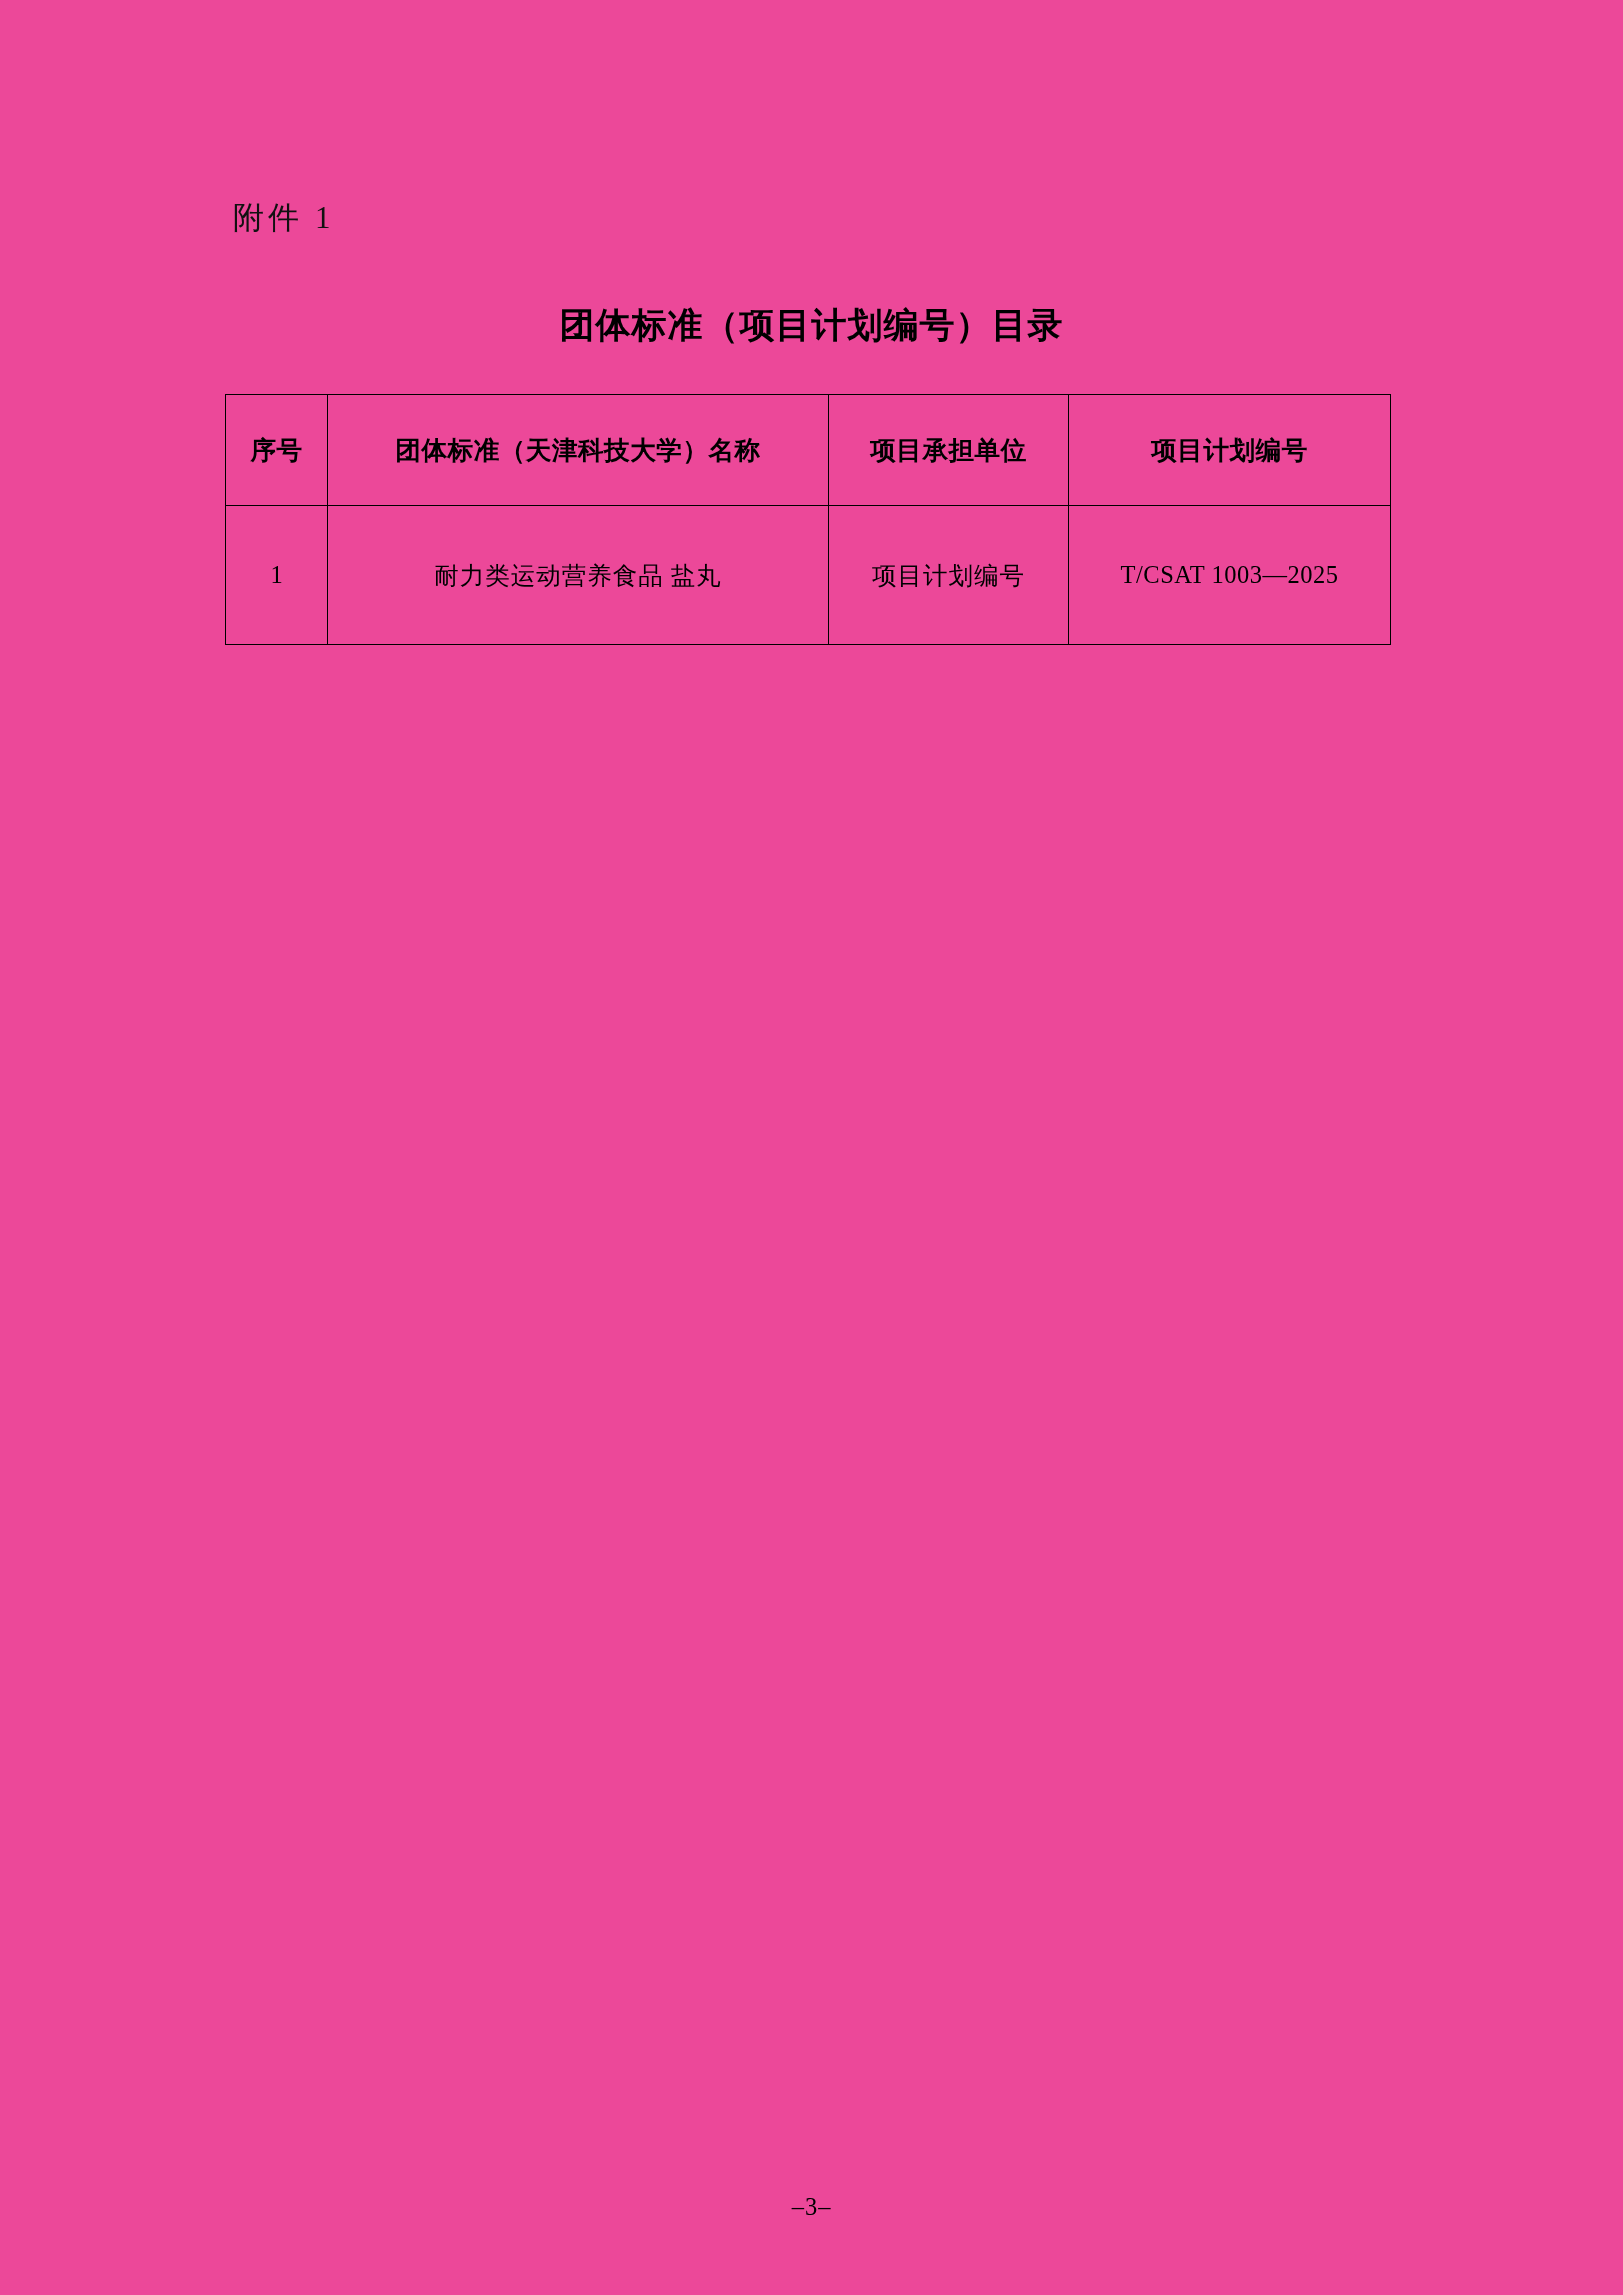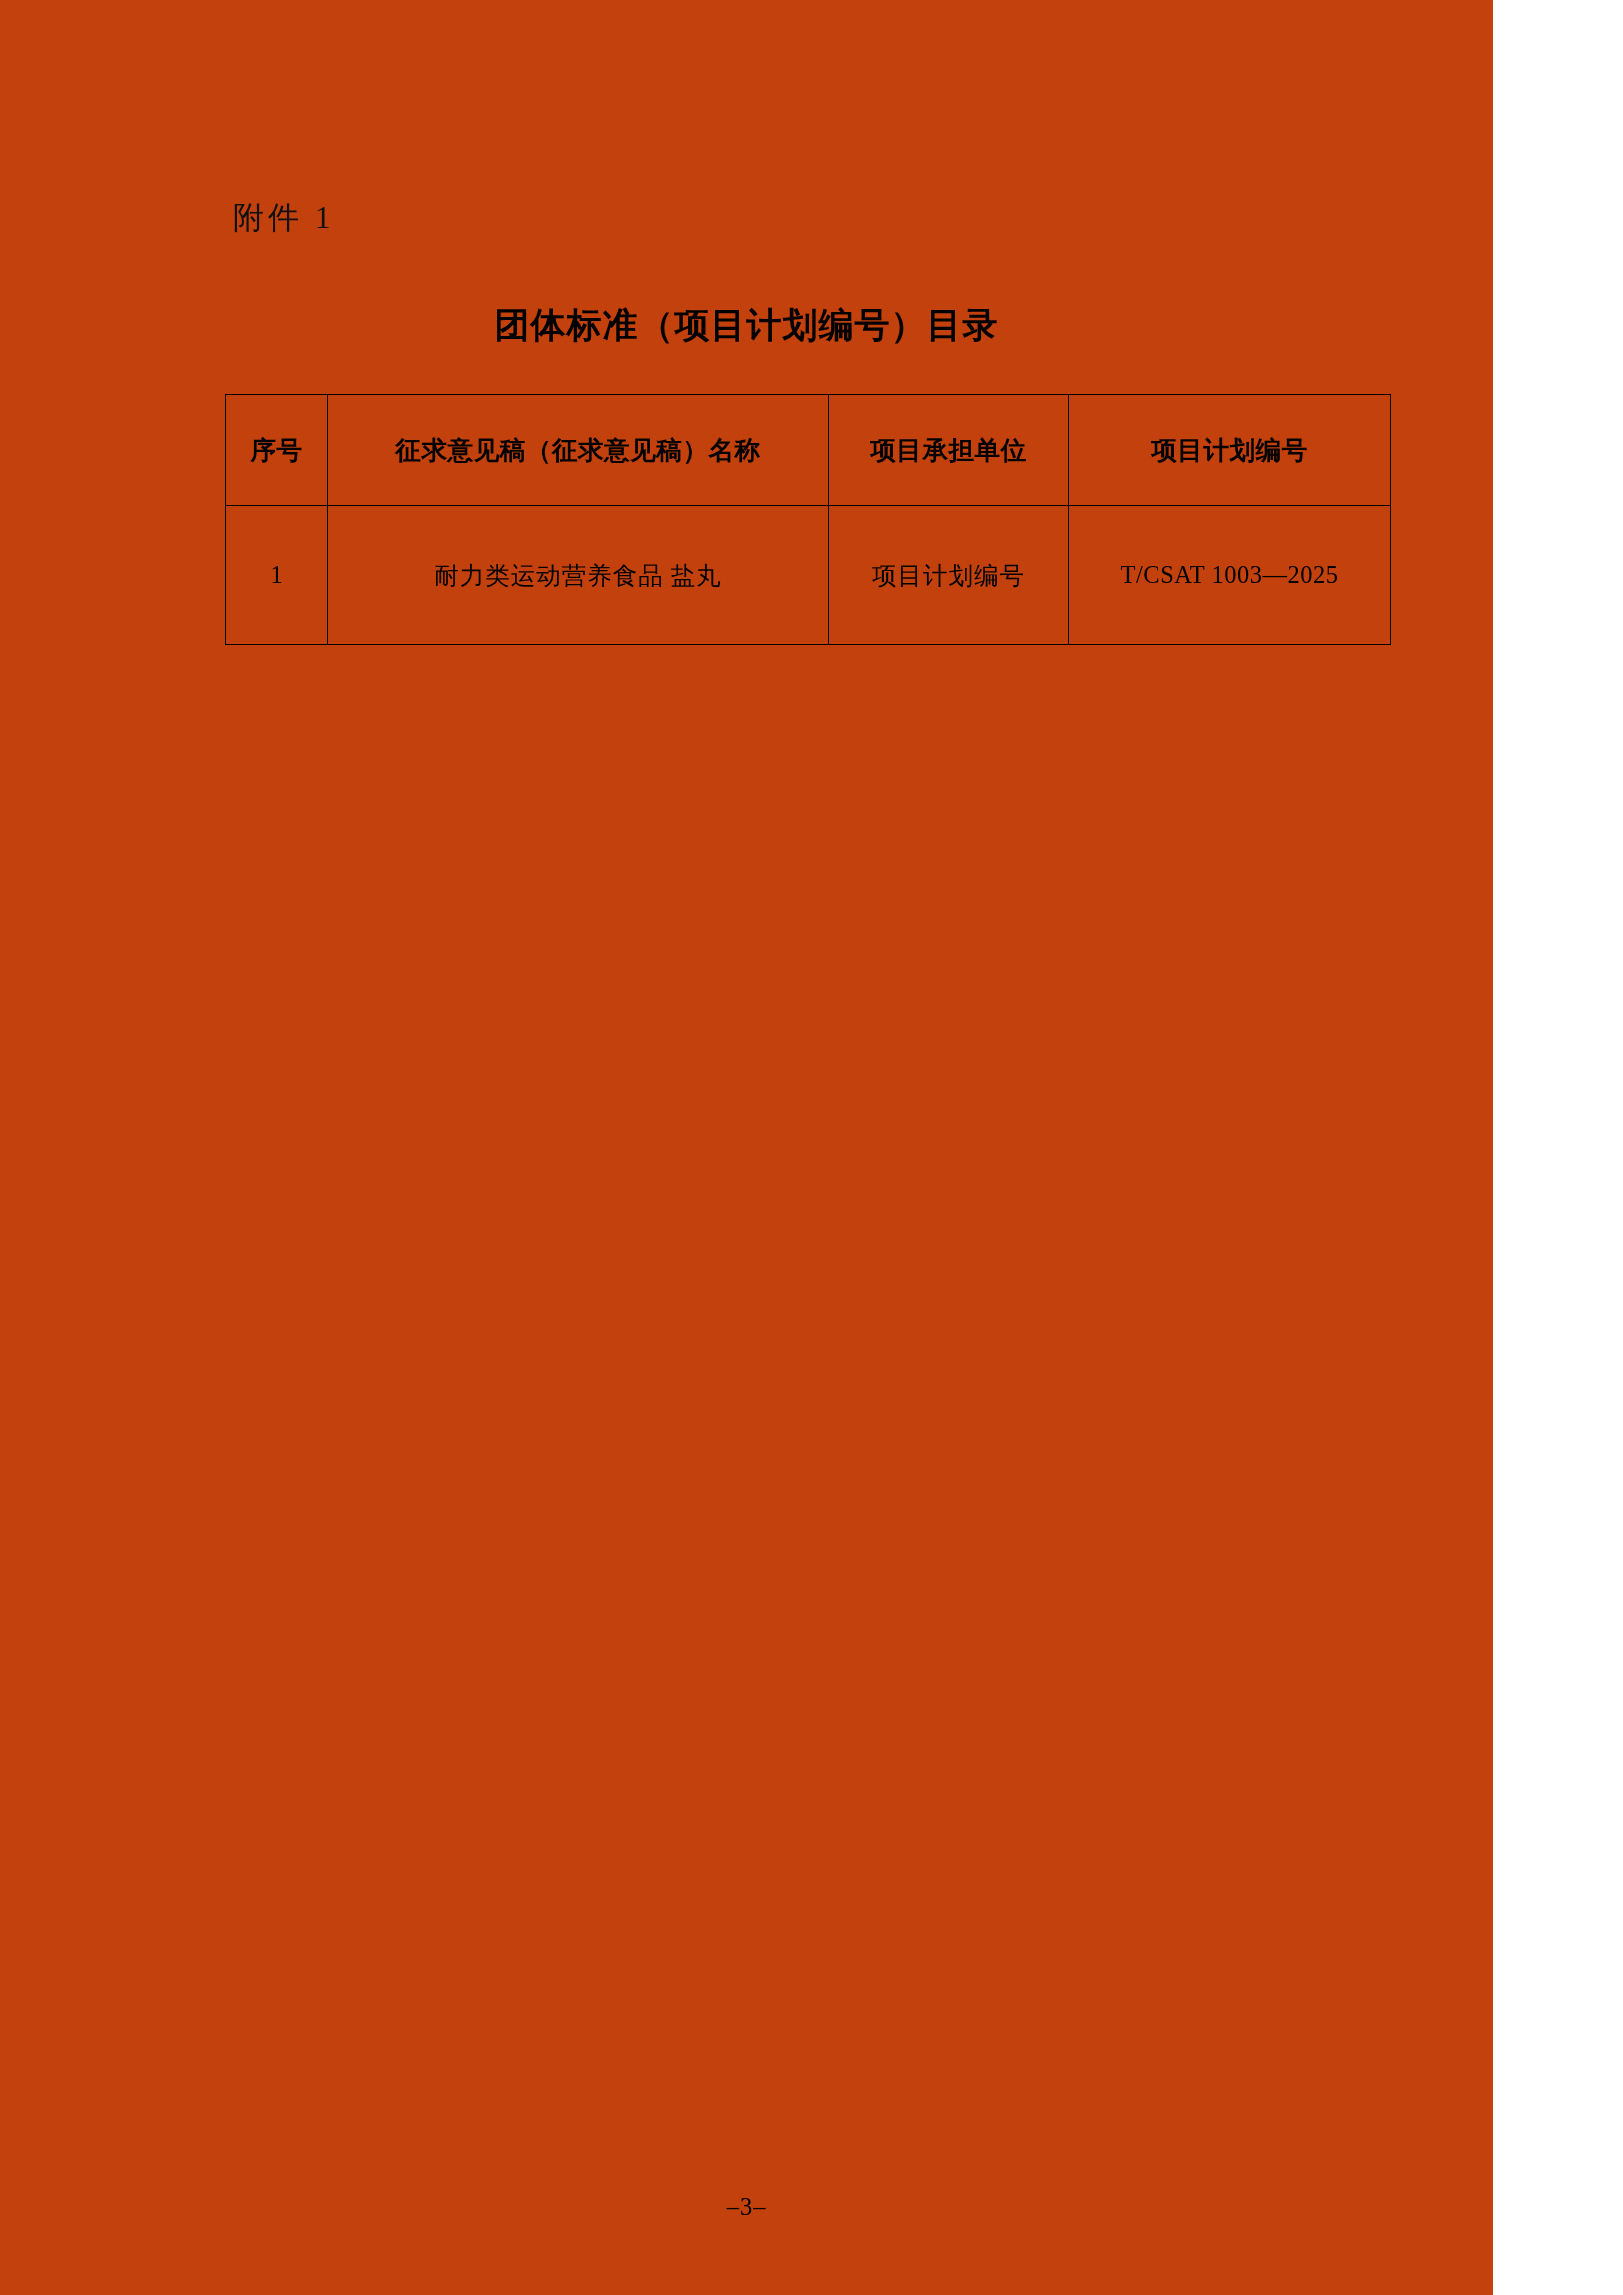--- a/index.html
+++ b/index.html
@@ -6,23 +6,23 @@
     margin: 0;
     padding: 0;
     background: #ffffff;
   }
   body {
     font-family: "Liberation Serif", "DejaVu Serif", serif;
     color: #000000;
   }
   .page {
     position: relative;
-    width: 1493px;
+    width: 1623px;
     height: 2295px;
-    background: #c2410c;
+    background: #ec4899;
     box-sizing: border-box;
     overflow: hidden;
   }
   .attachment-label {
     position: absolute;
     left: 233px;
     top: 197px;
     font-size: 31px;
     letter-spacing: 4.1px;
     color: #111111;
@@ -101,21 +101,21 @@
     <table class="catalog">
       <colgroup>
         <col class="col-seq">
         <col class="col-name">
         <col class="col-unit">
         <col class="col-code">
       </colgroup>
       <thead>
         <tr>
           <td>序号</td>
-          <td>征求意见稿（征求意见稿）名称</td>
+          <td>团体标准（天津科技大学）名称</td>
           <td>项目承担单位</td>
           <td>项目计划编号</td>
         </tr>
       </thead>
       <tbody>
         <tr>
           <td class="cell-seq">1</td>
           <td class="cell-name">耐力类运动营养食品 盐丸</td>
           <td class="cell-unit">项目计划编号</td>
           <td class="cell-code">T/CSAT 1003—2025</td>

